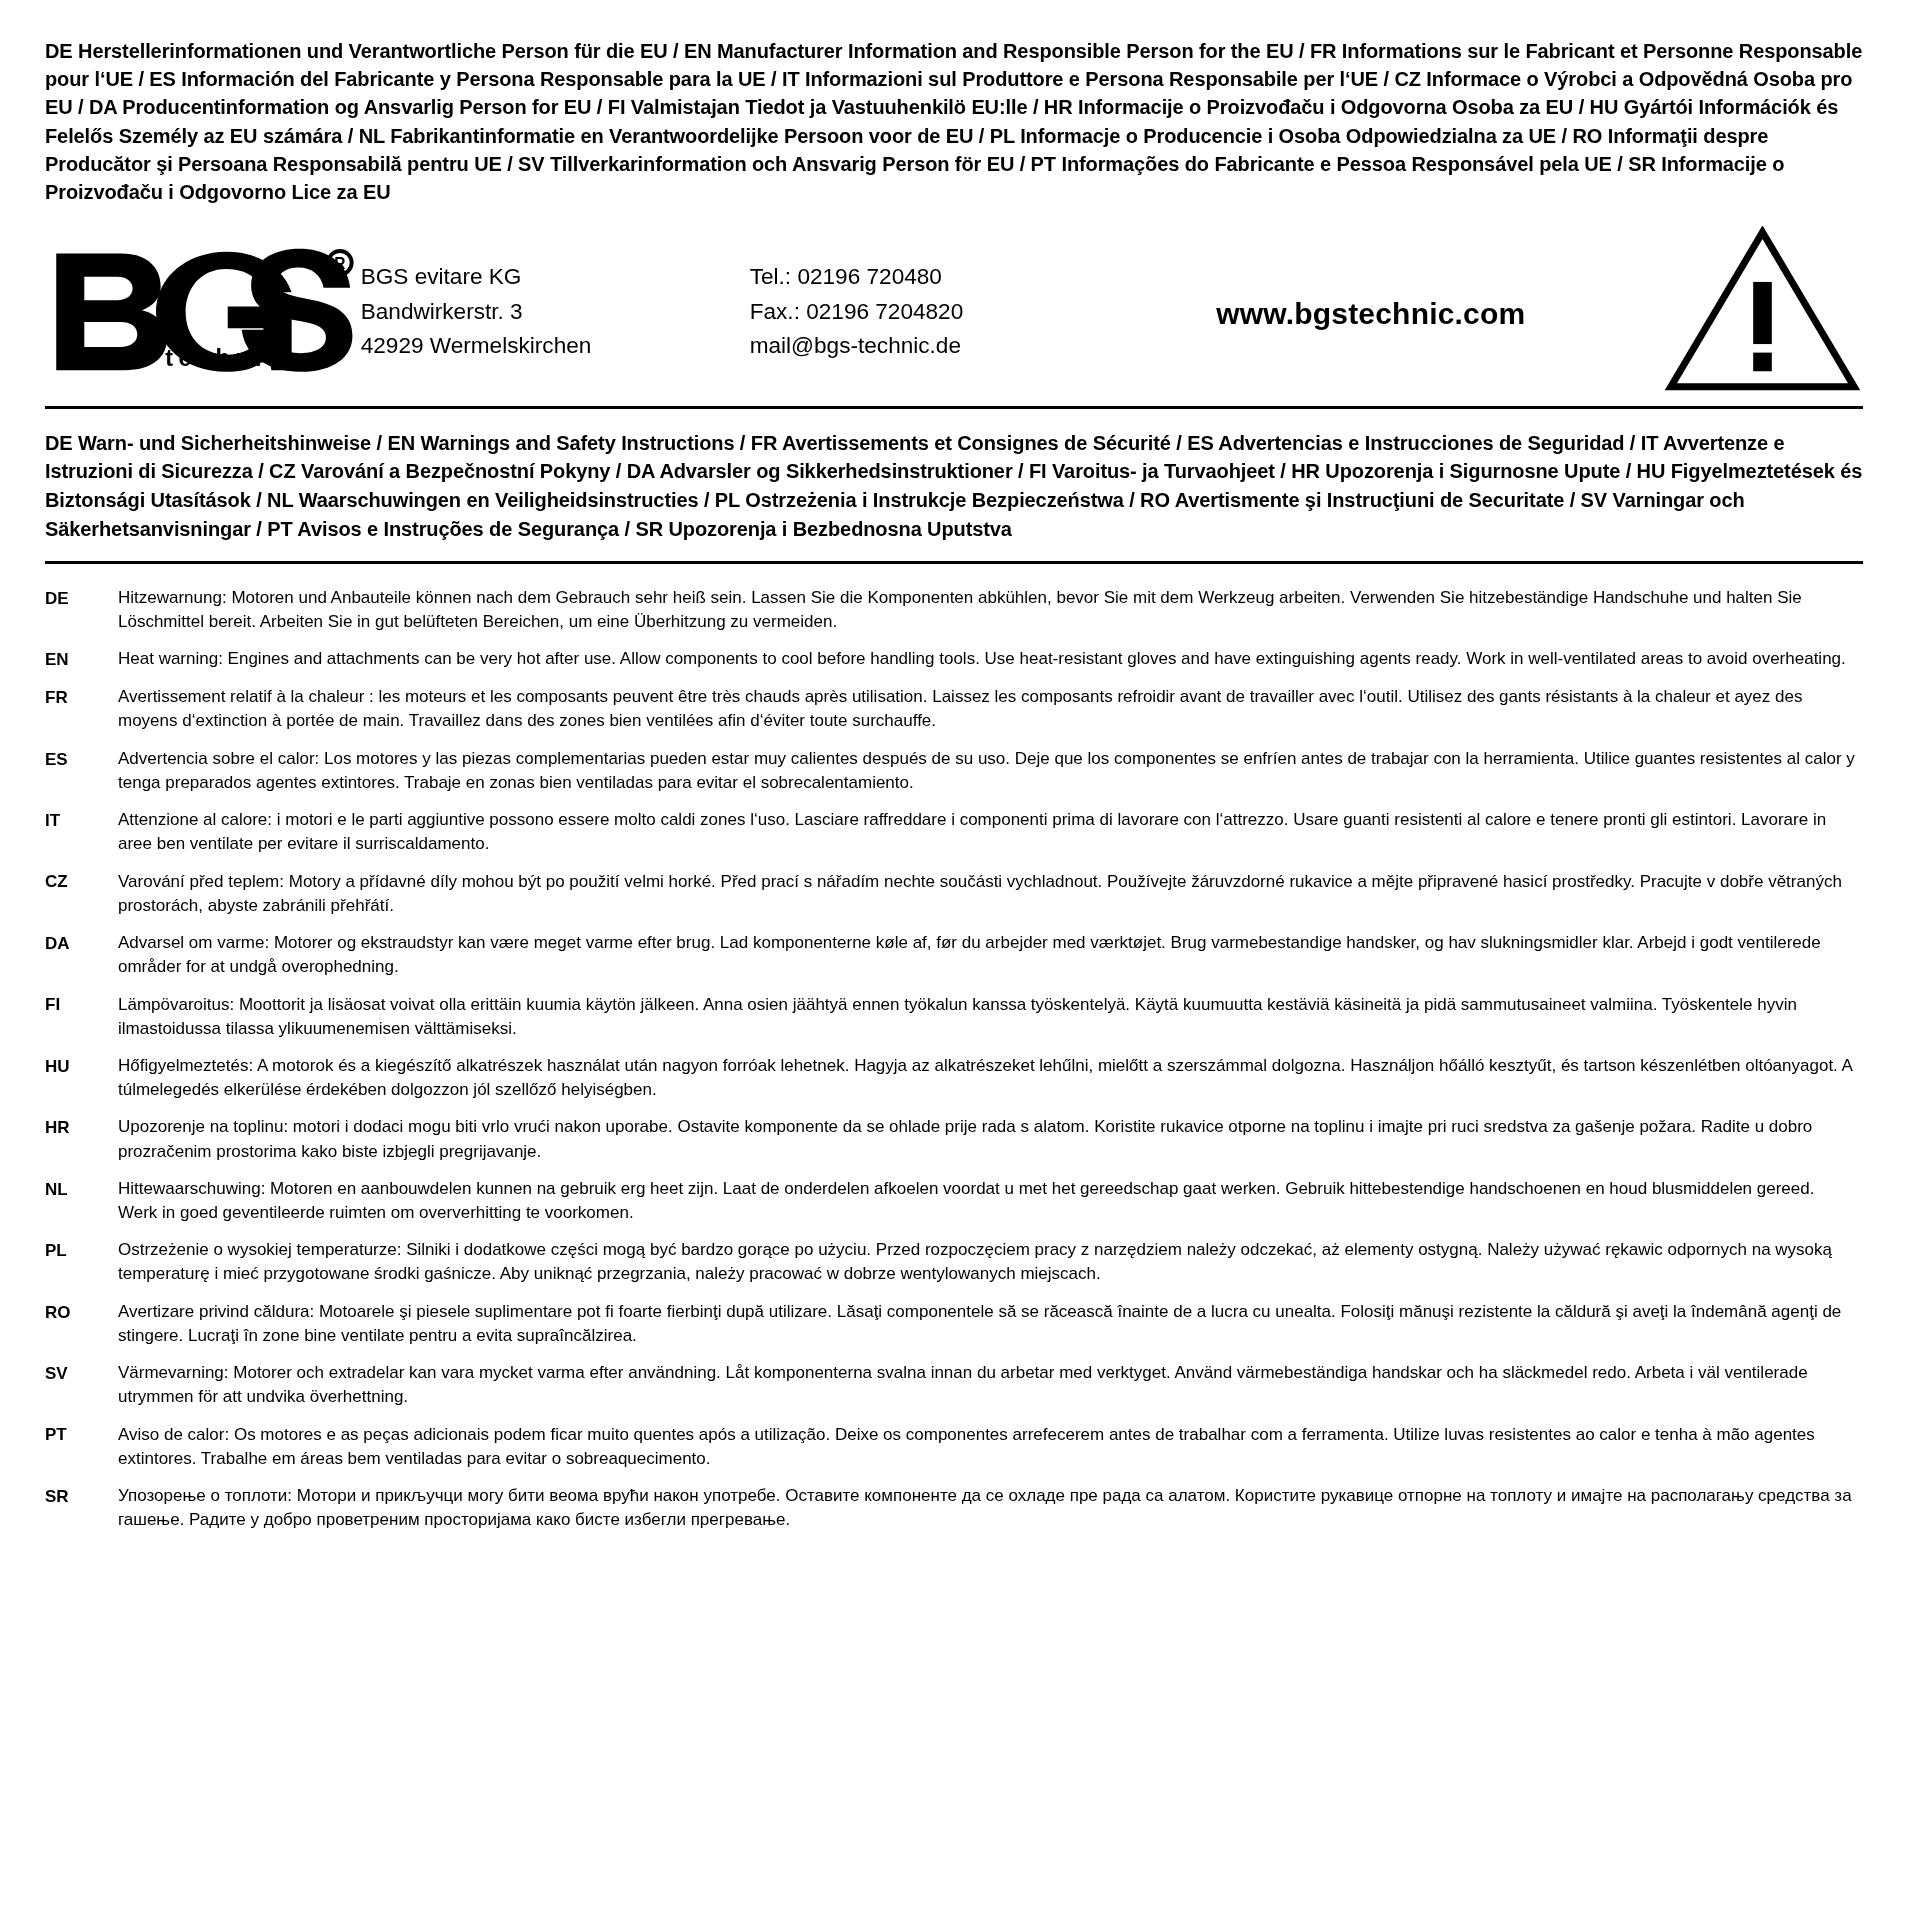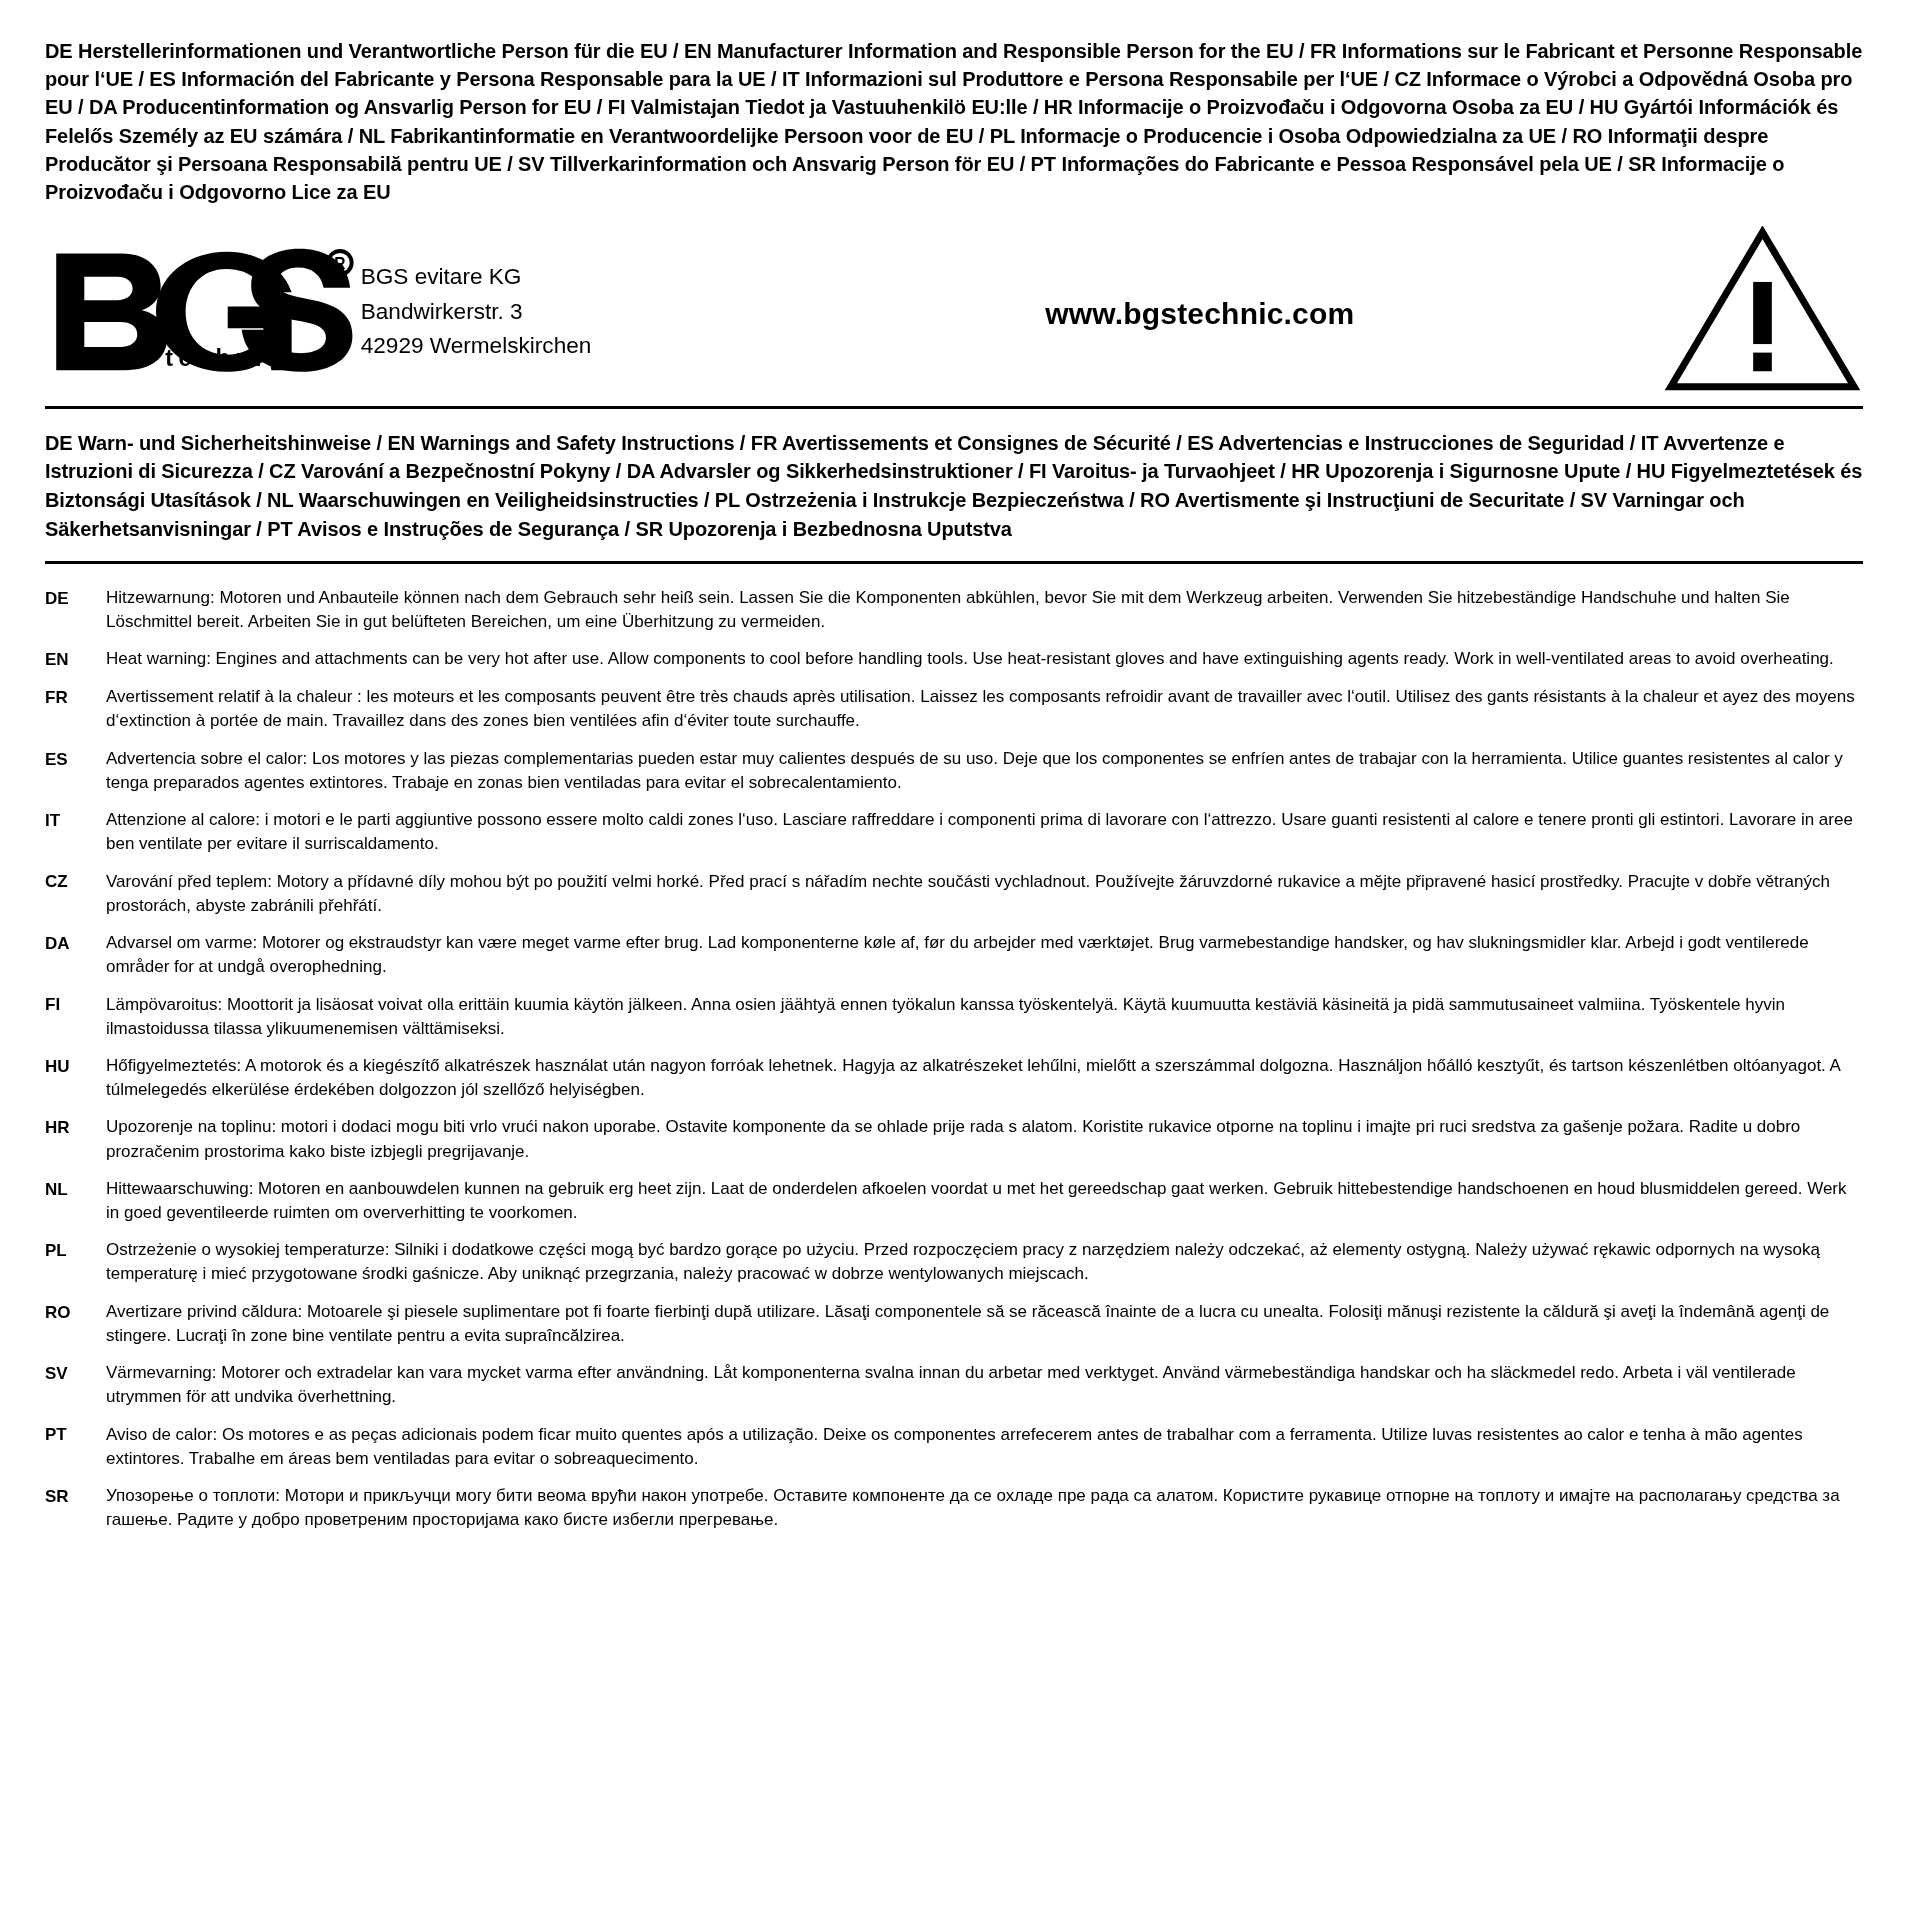--- a/index.html
+++ b/index.html
@@ -84,20 +84,21 @@
     margin: 20px 0 22px 0;
     border-bottom: 3.9px solid #000;
     padding-bottom: 17px;
   }
 
   
   .rows { margin-top: 20px; }
   .lang-row {
     display: flex;
     margin-bottom: 13.2px;
+    gap: 12px;
   }
   .lang-code {
     flex: 0 0 61px;
     font-size: 17px;
     font-weight: bold;
     line-height: 1.42;
     padding-top: 0.8px;
   }
   .lang-text {
     flex: 1 1 auto;
@@ -133,20 +134,25 @@
         <text x="148" y="152" font-family="Liberation Sans, sans-serif" font-size="30" font-weight="bold" letter-spacing="7" fill="#000">technic</text>
       </svg>
     </div>
 
     <div class="addr-block">
       <div>BGS evitare KG</div>
       <div>Bandwirkerstr. 3</div>
       <div>42929 Wermelskirchen</div>
     </div>
 
+    <div class="contact-block">
+      <div>Tel.: 02196 720480</div>
+      <div>Fax.: 02196 7204820</div>
+      <div>mail@bgs-technic.de</div>
+    </div>
 
     <div class="web-block">www.bgstechnic.com</div>
 
     <div class="warn-tri-wrap">
       <svg width="195" height="167" viewBox="0 0 250 215" xmlns="http://www.w3.org/2000/svg">
         <path d="M125 8 L243 207 L7 207 Z" fill="none" stroke="#000" stroke-width="9" stroke-linejoin="miter"></path>
         <rect x="113" y="72" width="24" height="80" fill="#000"></rect>
         <rect x="113" y="163" width="24" height="24" fill="#000"></rect>
       </svg>
     </div>

